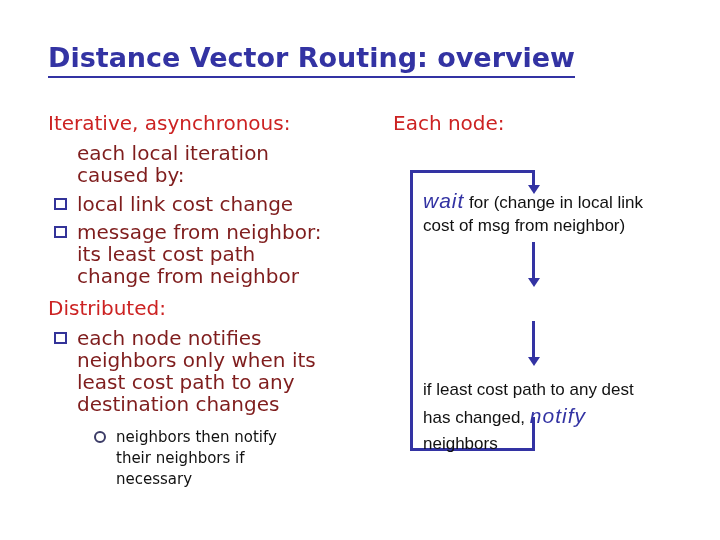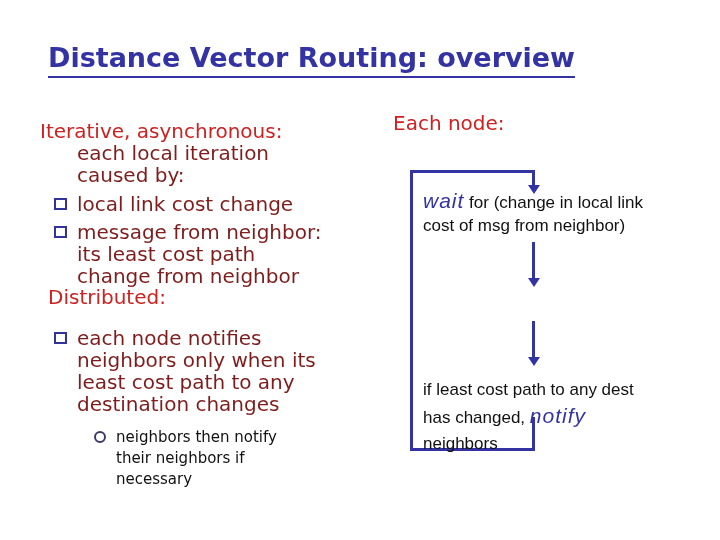--- a/index.html
+++ b/index.html
@@ -85,35 +85,35 @@
   }
   .notify-block { line-height: 26px; margin-top: 12px; }
 </style>
 </head>
 <body>
 
 <div class="slide">
 
   <div class="title">Distance Vector Routing: overview</div>
 
-  <div class="red-heading" style="left:40px; top:111px;margin-top:8px;">Iterative, asynchronous:</div>
+  <div class="red-heading" style="left:48px; top:111px;">Iterative, asynchronous:</div>
 
   <div class="intro body-text">each local iteration caused by:</div>
 
   <div class="bullet-row" style="top:193px;">
     <span class="sq-bullet"></span>
     <span class="txt body-text">local link cost change</span>
   </div>
 
   <div class="bullet-row" style="top:221px;">
     <span class="sq-bullet"></span>
     <span class="txt body-text">message from neighbor: its least cost path change from neighbor</span>
   </div>
 
-  <div class="red-heading" style="left:48px; top:285px;text-align:right;">Distributed:</div>
+  <div class="red-heading" style="left:48px; top:296px;text-align:right;">Distributed:</div>
 
   <div class="bullet-row" style="top:327px;">
     <span class="sq-bullet"></span>
     <span class="txt body-text"><span>each node notifies neighbors </span><span class="em-italic">only</span><span> when its least cost path to any destination changes</span></span>
   </div>
 
   <div class="sub-bullet-row">
     <span class="circ-bullet"></span>
     <span class="txt">neighbors then notify their neighbors if necessary</span>
   </div>

